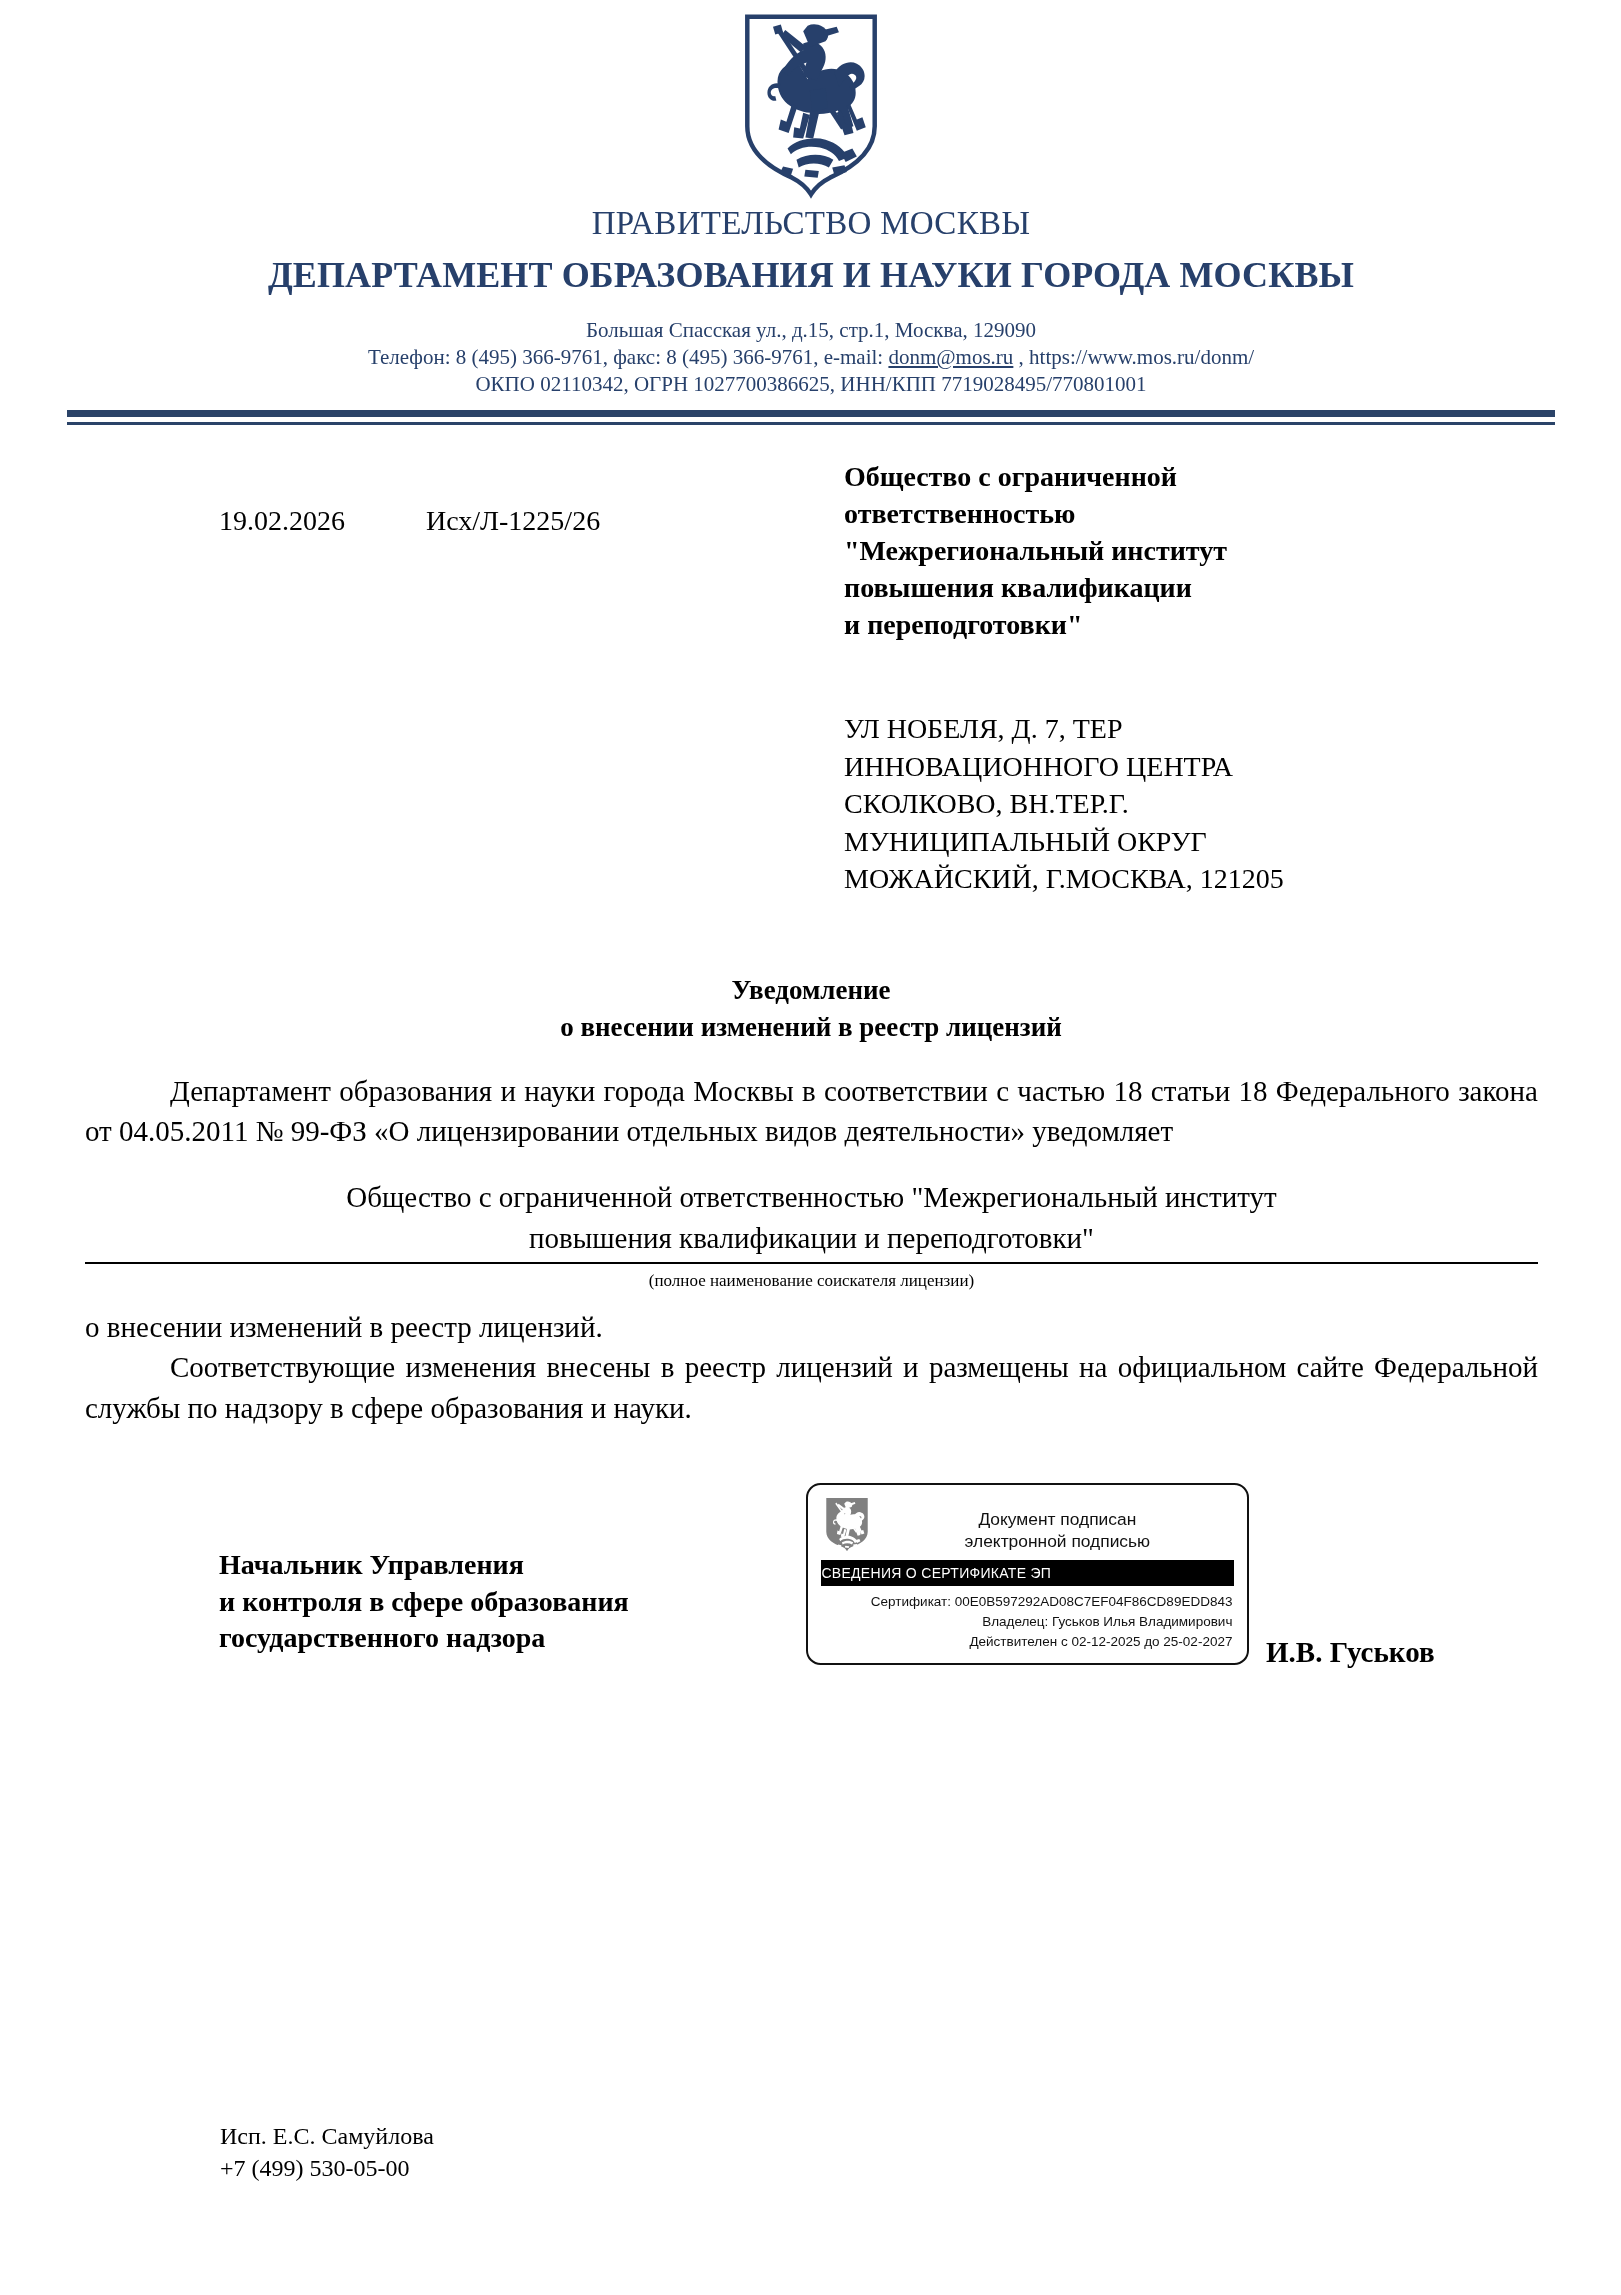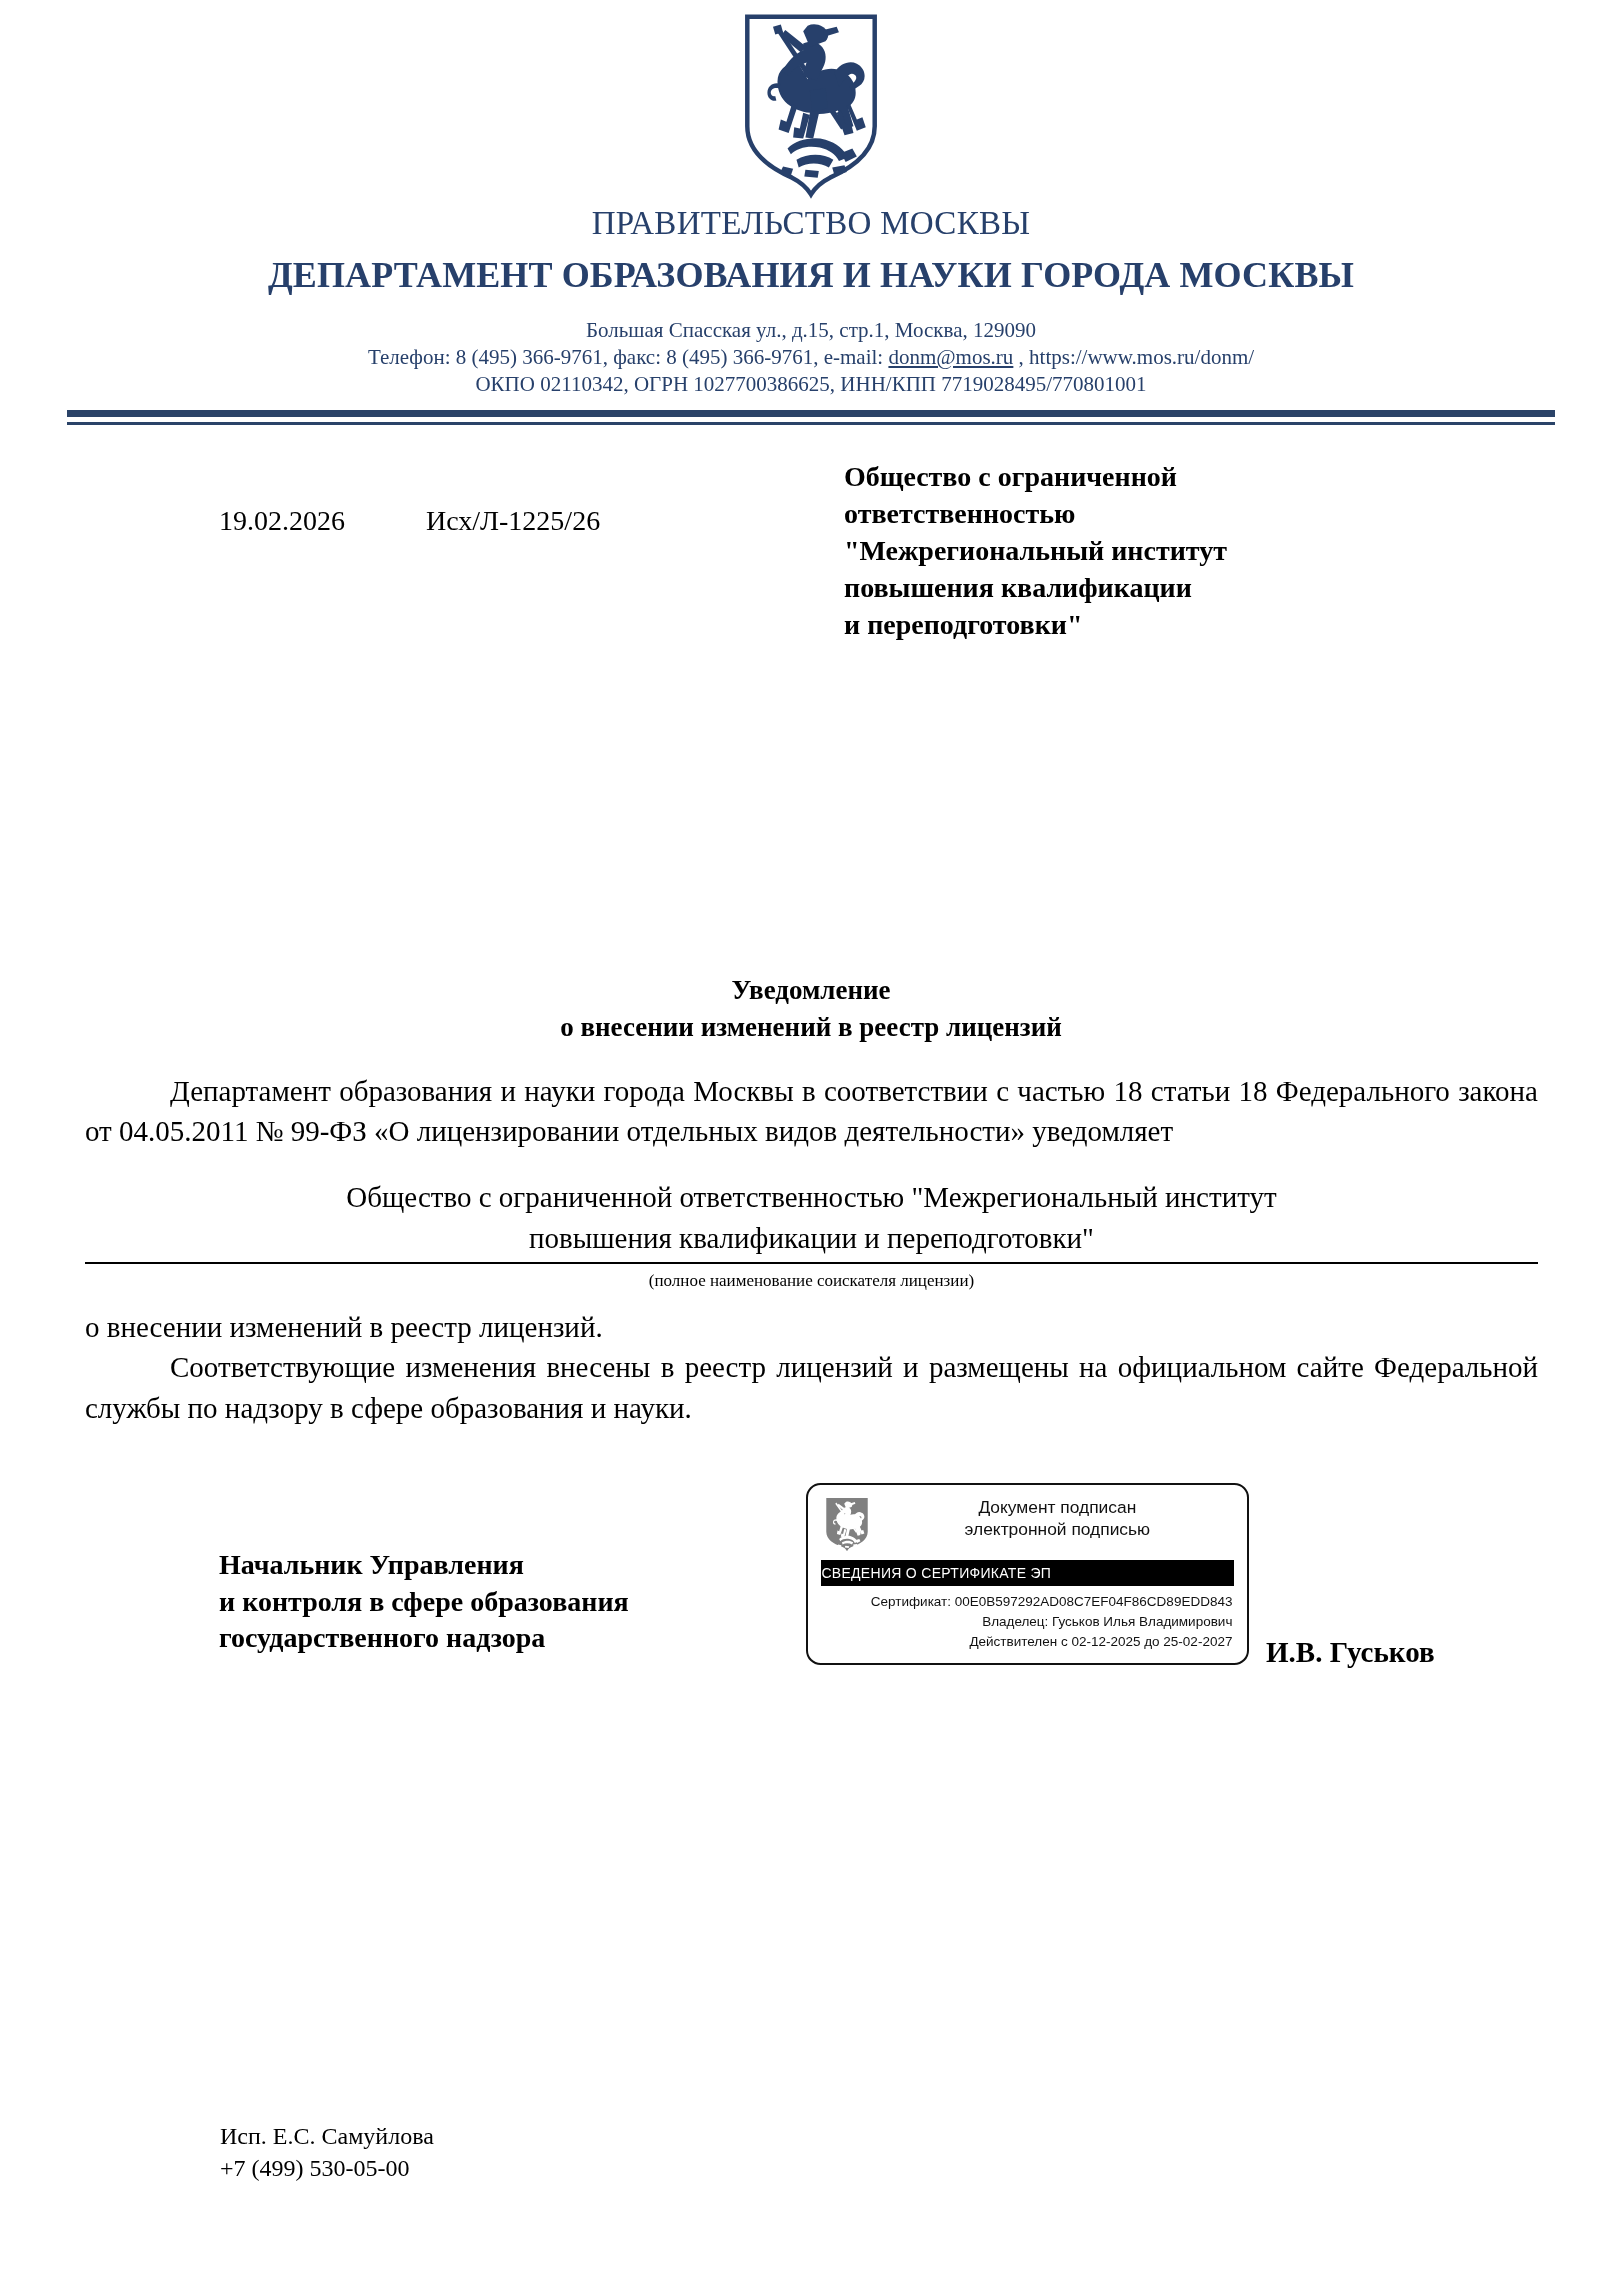--- a/index.html
+++ b/index.html
@@ -173,21 +173,21 @@
     width: 443px;
     border: 2.8px solid #111;
     border-radius: 14.6px;
     background: #ffffff;
     box-sizing: border-box;
     padding: 9px 11.2px 10px 11.2px;
     font-family: "Liberation Sans", "DejaVu Sans", sans-serif;
   }
   .stamp-top {
     display: flex;
-    align-items: flex-start;
+    align-items: flex-end;
     gap: 12.3px;
     padding: 3.4px 2.2px 5.6px 5.6px;
   }
   .stamp-emblem {
     width: 44px;
     height: 56px;
     flex: 0 0 auto;
   }
   .stamp-title {
     font-size: 17.4px;
@@ -292,20 +292,27 @@
       <span>19.02.2026</span><span class="refno">Исх/Л-1225/26</span>
     </div>
 
     <div class="recipient">
       <div>Общество с ограниченной</div>
       <div>ответственностью</div>
       <div>"Межрегиональный институт</div>
       <div>повышения квалификации</div>
       <div>и переподготовки"</div>
 
+      <div class="addr">
+        <div>УЛ НОБЕЛЯ, Д. 7, ТЕР</div>
+        <div>ИННОВАЦИОННОГО ЦЕНТРА</div>
+        <div>СКОЛКОВО, ВН.ТЕР.Г.</div>
+        <div>МУНИЦИПАЛЬНЫЙ ОКРУГ</div>
+        <div>МОЖАЙСКИЙ, Г.МОСКВА, 121205</div>
+      </div>
     </div>
   </div>
 
   <div class="doc-title">
     <div>Уведомление</div>
     <div>о внесении изменений  в реестр лицензий</div>
   </div>
 
   <div class="body-zone">
 

